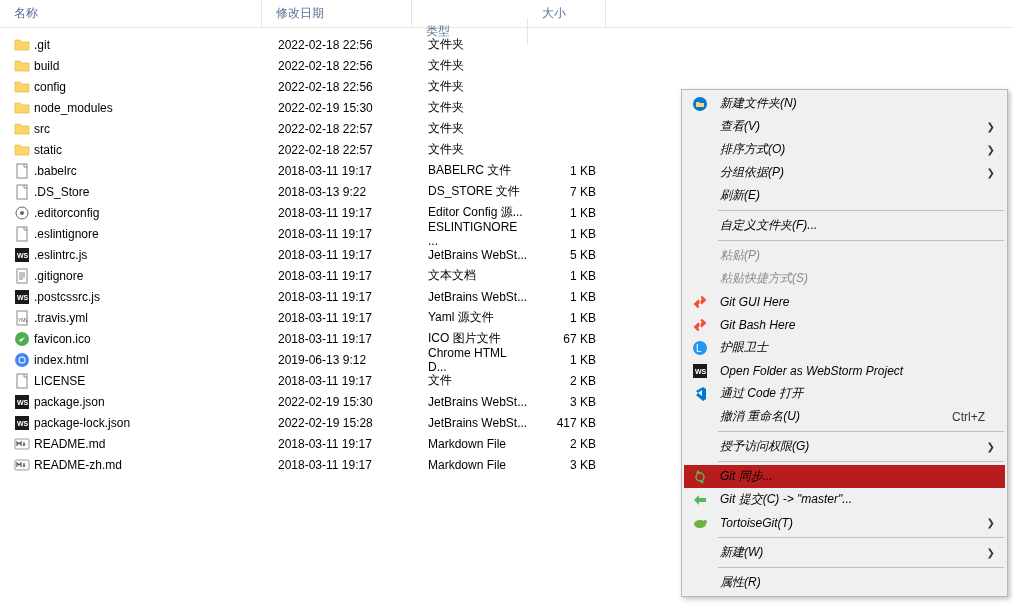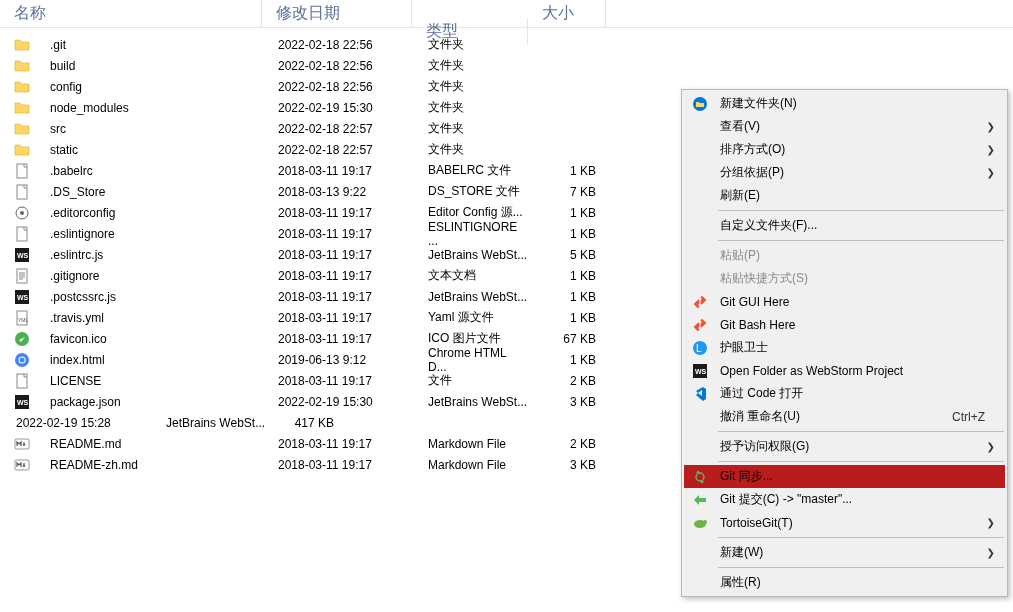--- a/index.html
+++ b/index.html
@@ -14,40 +14,40 @@
     }
     .file-explorer { width: 100%; height: 100%; }
     .columns-header {
       display: flex;
       height: 28px;
       align-items: center;
       border-bottom: 1px solid #e5e5e5;
     }
     .col-header {
       color: #5b7199;
-      font-size: 16px;
+      font-size: 12px;
       padding-left: 14px;
       border-right: 1px solid #e5e5e5;
       height: 100%;
       display: flex;
       align-items: center;
       cursor: pointer;
     }
     .col-name { width: 262px; }
     .col-date { width: 150px; }
     .col-type { width: 116px; margin-top: 35px; }
     .col-size { width: 78px; }
     .file-list { padding-top: 6px; }
     .file-row {
       display: flex;
       height: 21px;
       align-items: center;
       cursor: default;
     }
-    .cell-name { width: 262px; padding-left: 14px; display: flex; align-items: center; gap: 20px; }
+    .cell-name { width: 262px; padding-left: 14px; display: flex; align-items: center; gap: 4px; }
     .cell-date { width: 150px; padding-left: 16px; color: #000; }
     .cell-type { width: 116px; padding-left: 16px; color: #000; }
     .cell-size { width: 78px; padding-right: 10px; text-align: right; color: #000; }
     .icon-wrap { width: 16px; height: 16px; display: inline-flex; align-items: center; justify-content: center; flex-shrink: 0; }
 
     
     .context-menu {
       position: absolute;
       top: 89px;
       left: 681px;
@@ -62,21 +62,21 @@
       display: flex;
       align-items: center;
       height: 23px;
       padding-left: 4px;
       cursor: default;
       position: relative;
     }
     .menu-item.disabled { color: #8a8a8a; }
     .menu-item.selected { background: #b91c1c; }
     .menu-icon { width: 24px; height: 16px; display: inline-flex; align-items: center; justify-content: center; flex-shrink: 0; }
-    .menu-label { flex: 1; padding-left: 8px; }
+    .menu-label { flex: 1; padding-left: 8px; font-style: italic; }
     .menu-short { padding-right: 20px; color: #333; }
     .menu-arrow { position: absolute; right: 10px; font-size: 10px; color: #333; }
     .menu-sep { height: 1px; background: #c0c0c0; margin: 3px 1px 3px 34px; }
   </style>
 </head>
 <body>
 
 <div class="file-explorer">
   <div class="columns-header">
     <div class="col-header col-name">名称</div>
@@ -326,20 +326,29 @@
               <text x="3" y="11" font-size="7" fill="#fff" font-weight="bold">WS</text>
             </svg>
           </span>
       <span>package.json</span>
     </div>
     <div class="cell-date">2022-02-19 15:30</div>
     <div class="cell-type">JetBrains WebSt...</div>
     <div class="cell-size">3 KB</div>
   </div>
       <div class="file-row">
+    <div class="cell-name">
+      <span class="icon-wrap">
+            <svg width="16" height="16" viewBox="0 0 16 16">
+              <rect x="1" y="1" width="14" height="14" fill="#1a1a1a"></rect>
+              <text x="3" y="11" font-size="7" fill="#fff" font-weight="bold">WS</text>
+            </svg>
+          </span>
+      <span>package-lock.json</span>
+    </div>
     <div class="cell-date">2022-02-19 15:28</div>
     <div class="cell-type">JetBrains WebSt...</div>
     <div class="cell-size">417 KB</div>
   </div>
       <div class="file-row">
     <div class="cell-name">
       <span class="icon-wrap">
             <svg width="16" height="16" viewBox="0 0 16 16">
               <rect x="1" y="3" width="14" height="10" rx="1" fill="#fff" stroke="#999"></rect>
               <path stroke="#555" stroke-width="1.2" fill="none" d="M3 10V6l2 2 2-2v4M10 6v3M9 8l1 1.5 1-1.5"></path>

